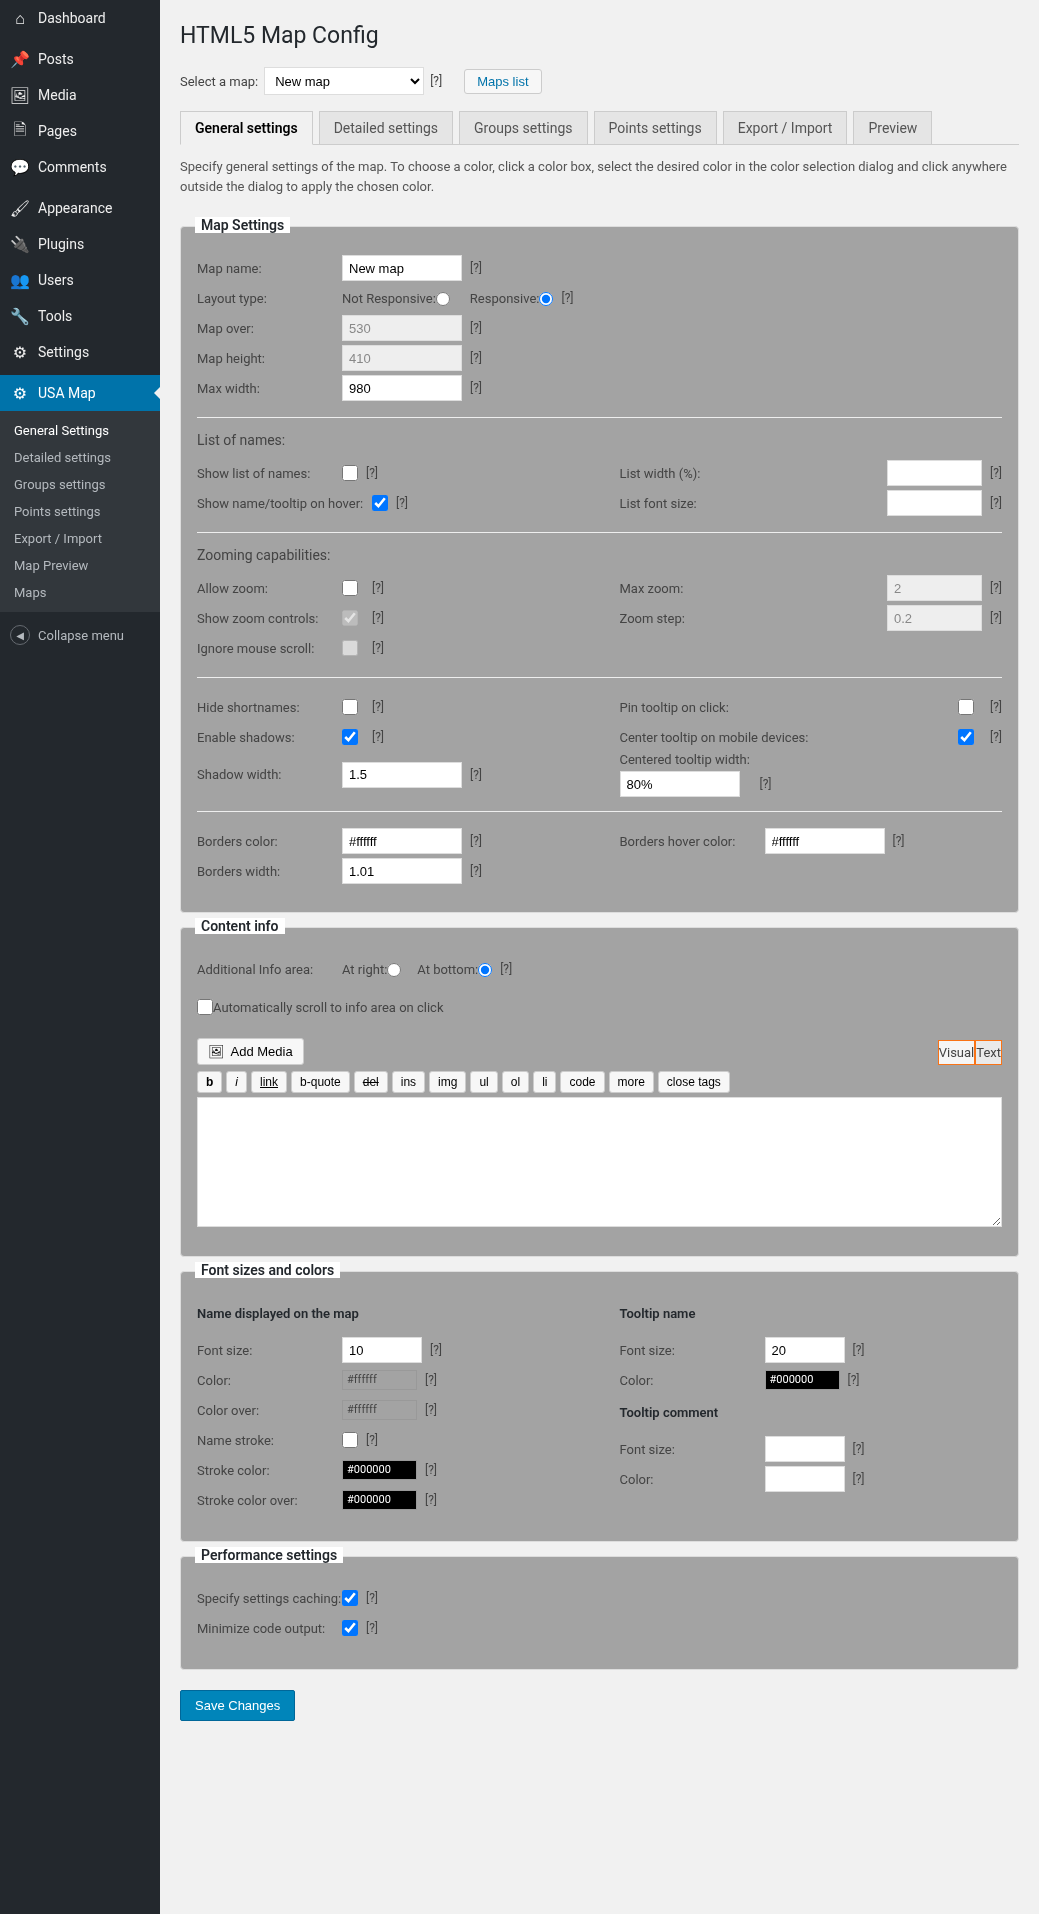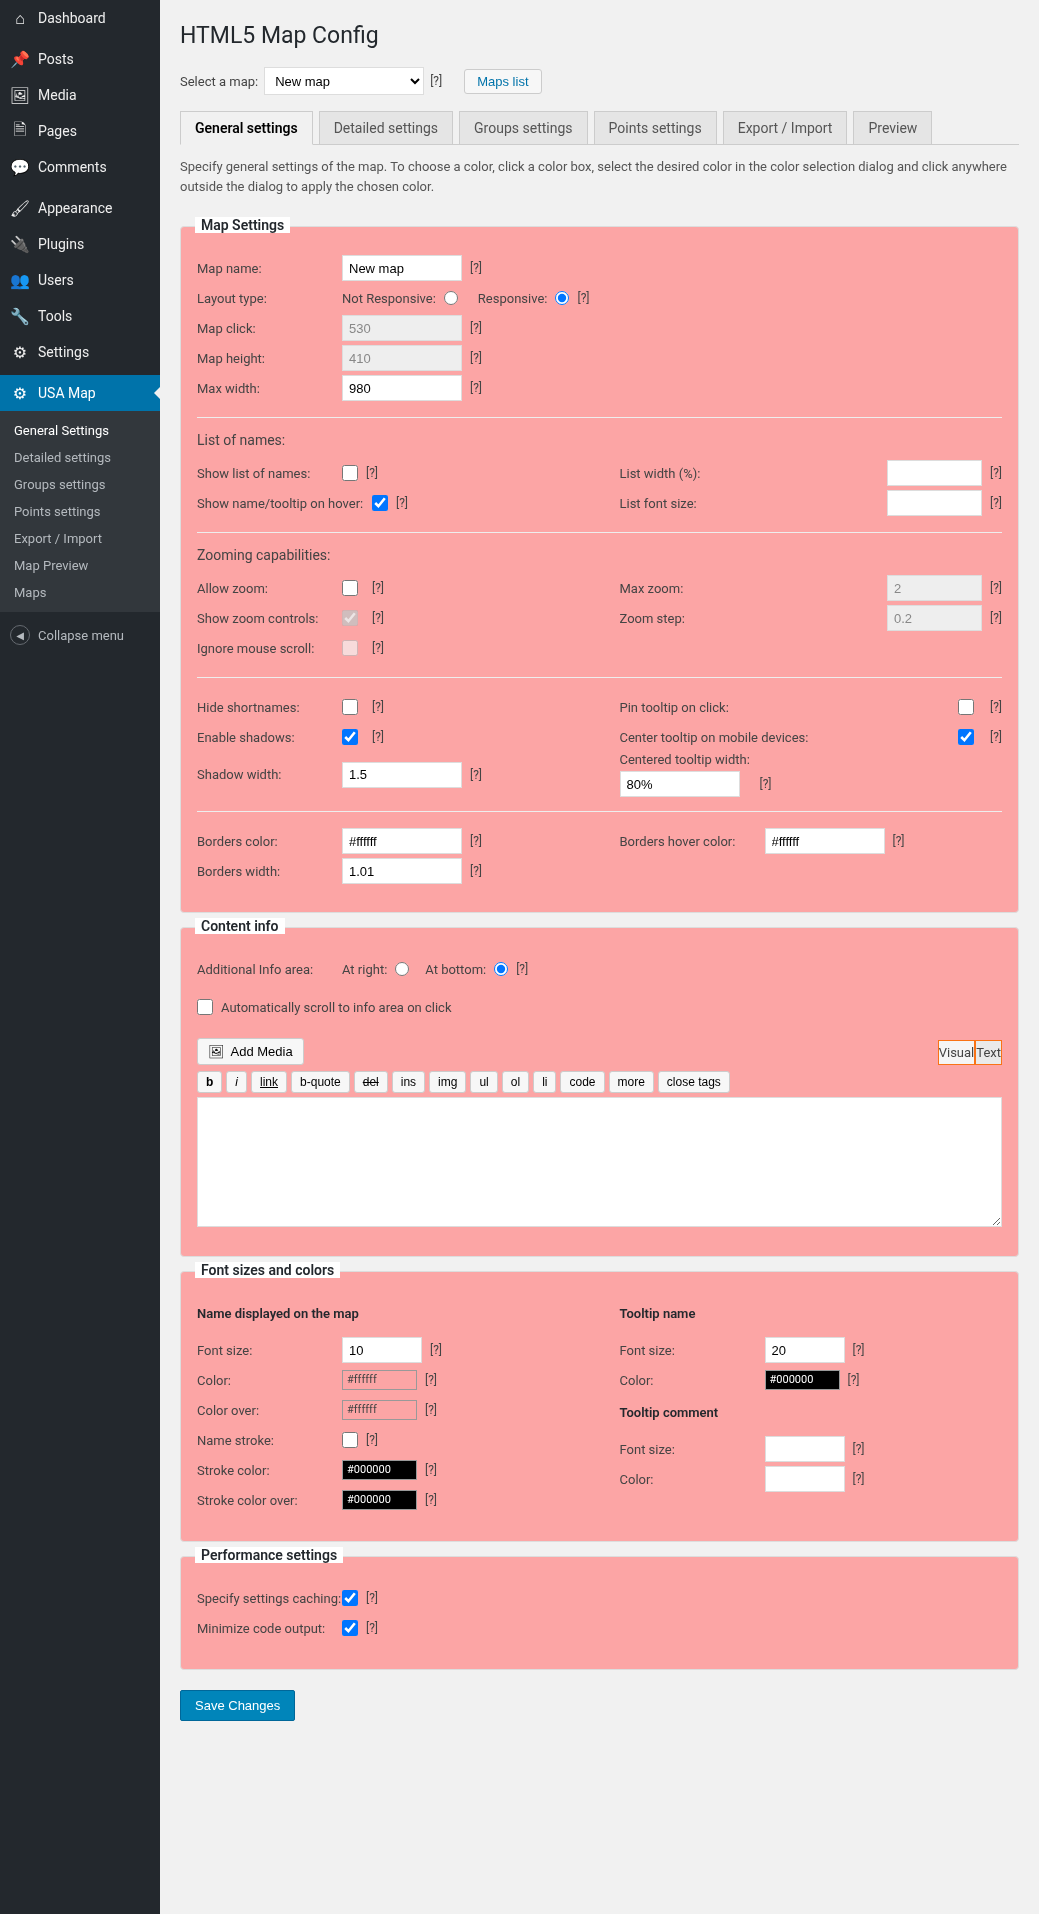--- a/index.html
+++ b/index.html
@@ -20,30 +20,30 @@
 .row{display:flex;align-items:center;gap:6px;margin-bottom:16px}
 .label-inline{font-size:13px}
 select,input[type=text]{border:1px solid #ddd;background:#fff;padding:4px 6px;font-size:13px;border-radius:0}
 select{width:160px;height:28px}
 .help{color:#444;font-size:12px;cursor:pointer}
 .btn-link{border:1px solid #ccc;background:#f7f7f7;color:#0073aa;padding:4px 12px;border-radius:3px;cursor:pointer;font-size:13px}
 .tabs{display:flex;gap:6px;border-bottom:1px solid #ccc;margin-bottom:12px}
 .tab{padding:8px 14px;border:1px solid #ccc;background:#e5e5e5;color:#555;margin-bottom:-1px;cursor:pointer;font-size:14px}
 .tab.active{background:#f1f1f1;border-bottom-color:#f1f1f1;font-weight:600;color:#000}
 .desc{font-size:13px;color:#555;margin-bottom:30px;line-height:1.5}
-.fieldset{border:1px solid #ddd;background:#fca5a5;border-radius:4px;padding:16px 16px 26px 16px;margin-bottom:14px;position:relative}
+.fieldset{border:1px solid #ddd;background:#a3a3a3;border-radius:4px;padding:16px 16px 26px 16px;margin-bottom:14px;position:relative}
 .fieldset .legend{position:absolute;top:-10px;left:14px;background:#fff;padding:0 6px;font-size:14px;font-weight:600;color:#23282d}
 .form-grid{display:grid;grid-template-columns:1fr 1fr;gap:0 40px}
 .form-row{display:flex;align-items:center;min-height:30px}
 .form-label{width:145px;font-size:13px;color:#444;flex-shrink:0}
 .text-input{width:120px;height:26px}
 .text-input.sm{width:80px}
 .text-input.md{width:95px}
 .text-input[disabled]{background:#eee;color:#888}
-.radio-lbl{display:inline-flex;align-items:flex-start;gap:8px;font-size:13px}
+.radio-lbl{display:inline-flex;align-items:flex-end;gap:0;font-size:13px}
 input[type=radio]{width:14px;height:14px}
 input[type=checkbox]{width:16px;height:16px}
 .hr{border:0;border-top:1px solid #eee;margin:14px 0}
 .right-col{display:flex;align-items:center;gap:8px}
 .right-col .form-label{width:160px}
 .right-input{width:95px;margin-left:auto}
 .color-swatch{width:75px;height:20px;border:1px solid #999;display:inline-block;padding:0 4px;font-size:11px;line-height:18px}
 .editor-toolbar{display:flex;flex-wrap:wrap;gap:4px;margin-top:6px}
 .editor-btn{border:1px solid #ccc;background:#f7f7f7;padding:3px 8px;font-size:12px;cursor:pointer;border-radius:3px}
 .editor-tabs{display:flex;justify-content:flex-end;gap:0}
@@ -156,21 +156,21 @@
             <input type="radio" name="layout" style="">
           </label>
         <span style="width:20px"></span>
         <label class="radio-lbl">
             <span>Responsive:</span>
             <input type="radio" name="layout" checked="" style="">
           </label>
         <span class="help" style="margin-left:8px">[?]</span>
       </div>
       <div class="form-row">
-          <span class="form-label">Map click:</span>
+          <span class="form-label">Map over:</span>
           <input type="text" class="text-input" disabled="" value="530" style="">
           <span class="help" style="margin-left:8px">[?]</span>
         </div>
       <div class="form-row">
           <span class="form-label">Map height:</span>
           <input type="text" class="text-input" disabled="" value="410" style="">
           <span class="help" style="margin-left:8px">[?]</span>
         </div>
       <div class="form-row">
           <span class="form-label">Max width:</span>
@@ -301,21 +301,21 @@
           </label>
         <span style="width:16px"></span>
         <label class="radio-lbl">
             <span>At bottom:</span>
             <input type="radio" name="area" checked="" style="">
           </label>
         <span class="help" style="margin-left:8px">[?]</span>
       </div>
       <div class="form-row" style="margin-top:8px">
           <input type="checkbox" style="">
-          <span style="margin-left:8px">Automatically scroll to info area on click</span>
+          <span style="">Automatically scroll to info area on click</span>
         </div>
       <div style="display:flex;justify-content:space-between;align-items:flex-end;margin-top:16px">
         <button class="add-media">
             <span>🖼</span>
             <span>Add Media</span>
           </button>
         <div class="editor-tabs">
           <div class="editor-tab">Visual</div>
           <div class="editor-tab active">Text</div>
         </div>

